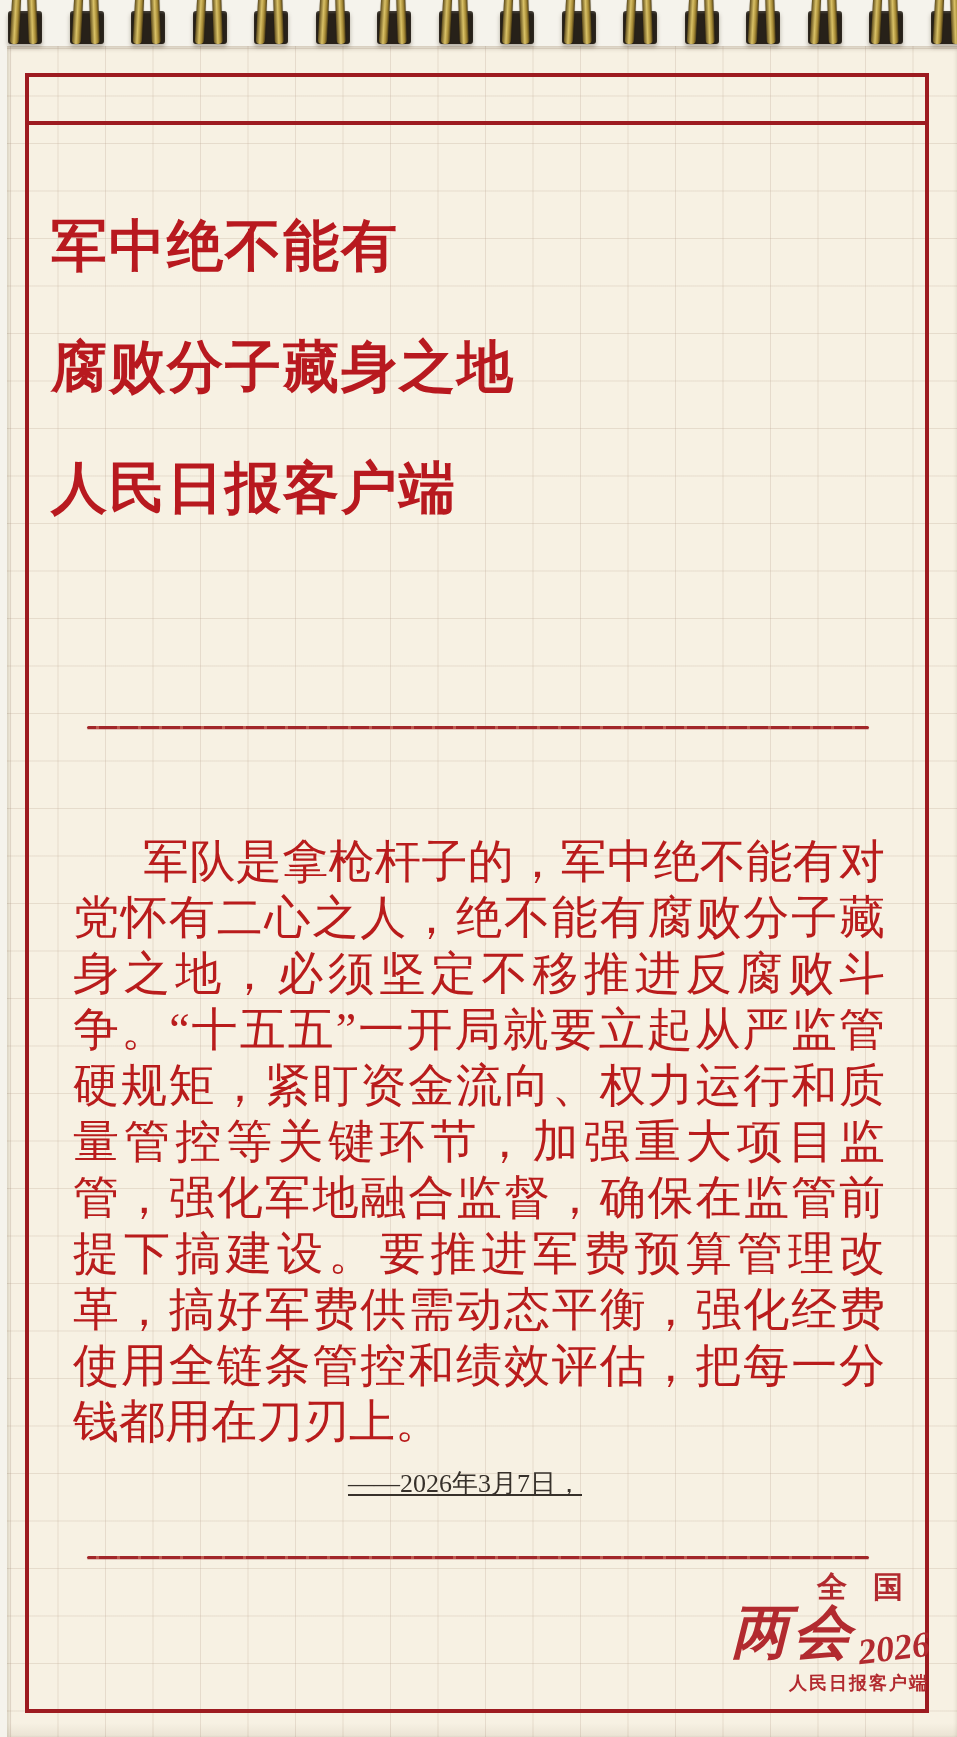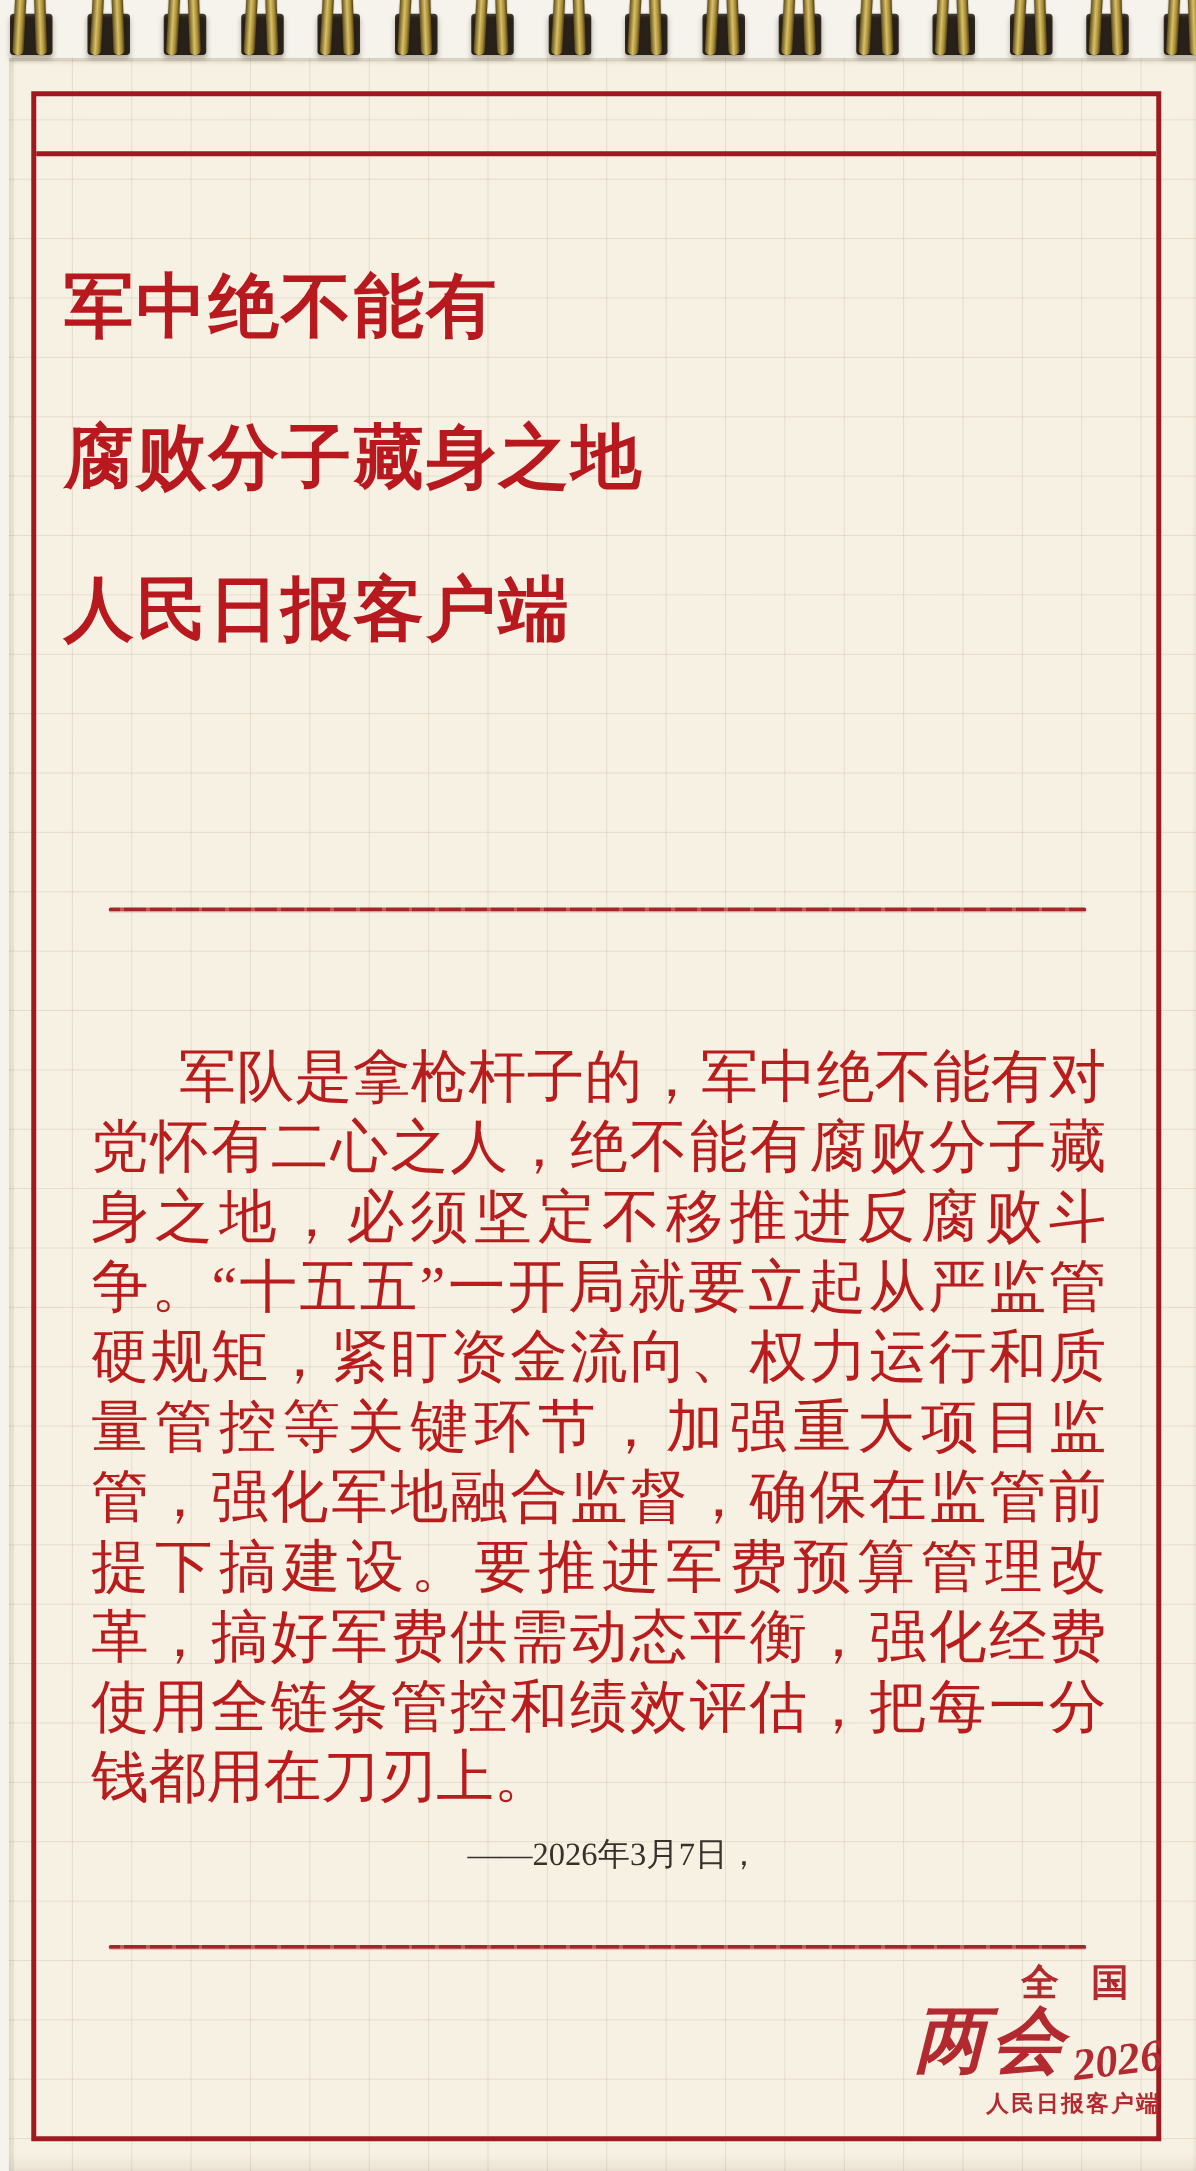--- a/index.html
+++ b/index.html
@@ -70,21 +70,21 @@
 
   
   .quote{
     position:absolute;left:73px;top:788px;width:812px;
     color:#b91c1c;font-size:46px;line-height:56px;
     text-align:justify;text-indent:70px;
     font-family:"Liberation Serif","DejaVu Serif",serif;
   }
 
   
-  .attr{position:absolute;left:39px;width:904px;text-align:center;color:#37312b;}
+  .attr{position:absolute;left:13px;width:904px;text-align:center;color:#37312b;text-decoration:underline;}
   .attr.date{top:1468px;font-size:26px;line-height:32px;}
   .attr.source{top:1502px;font-size:24px;line-height:32px;letter-spacing:-0.5px;}
 
   
   .logo{
     position:absolute;left:25px;top:1572px;width:904px;
     text-align:right;color:#b22a2f;line-height:1;
   }
   .logo .row-top{font-size:30px;font-weight:900;letter-spacing:26px;text-indent:26px;}
   .logo .row-main{margin-top:2px;font-weight:900;font-style:italic;}

